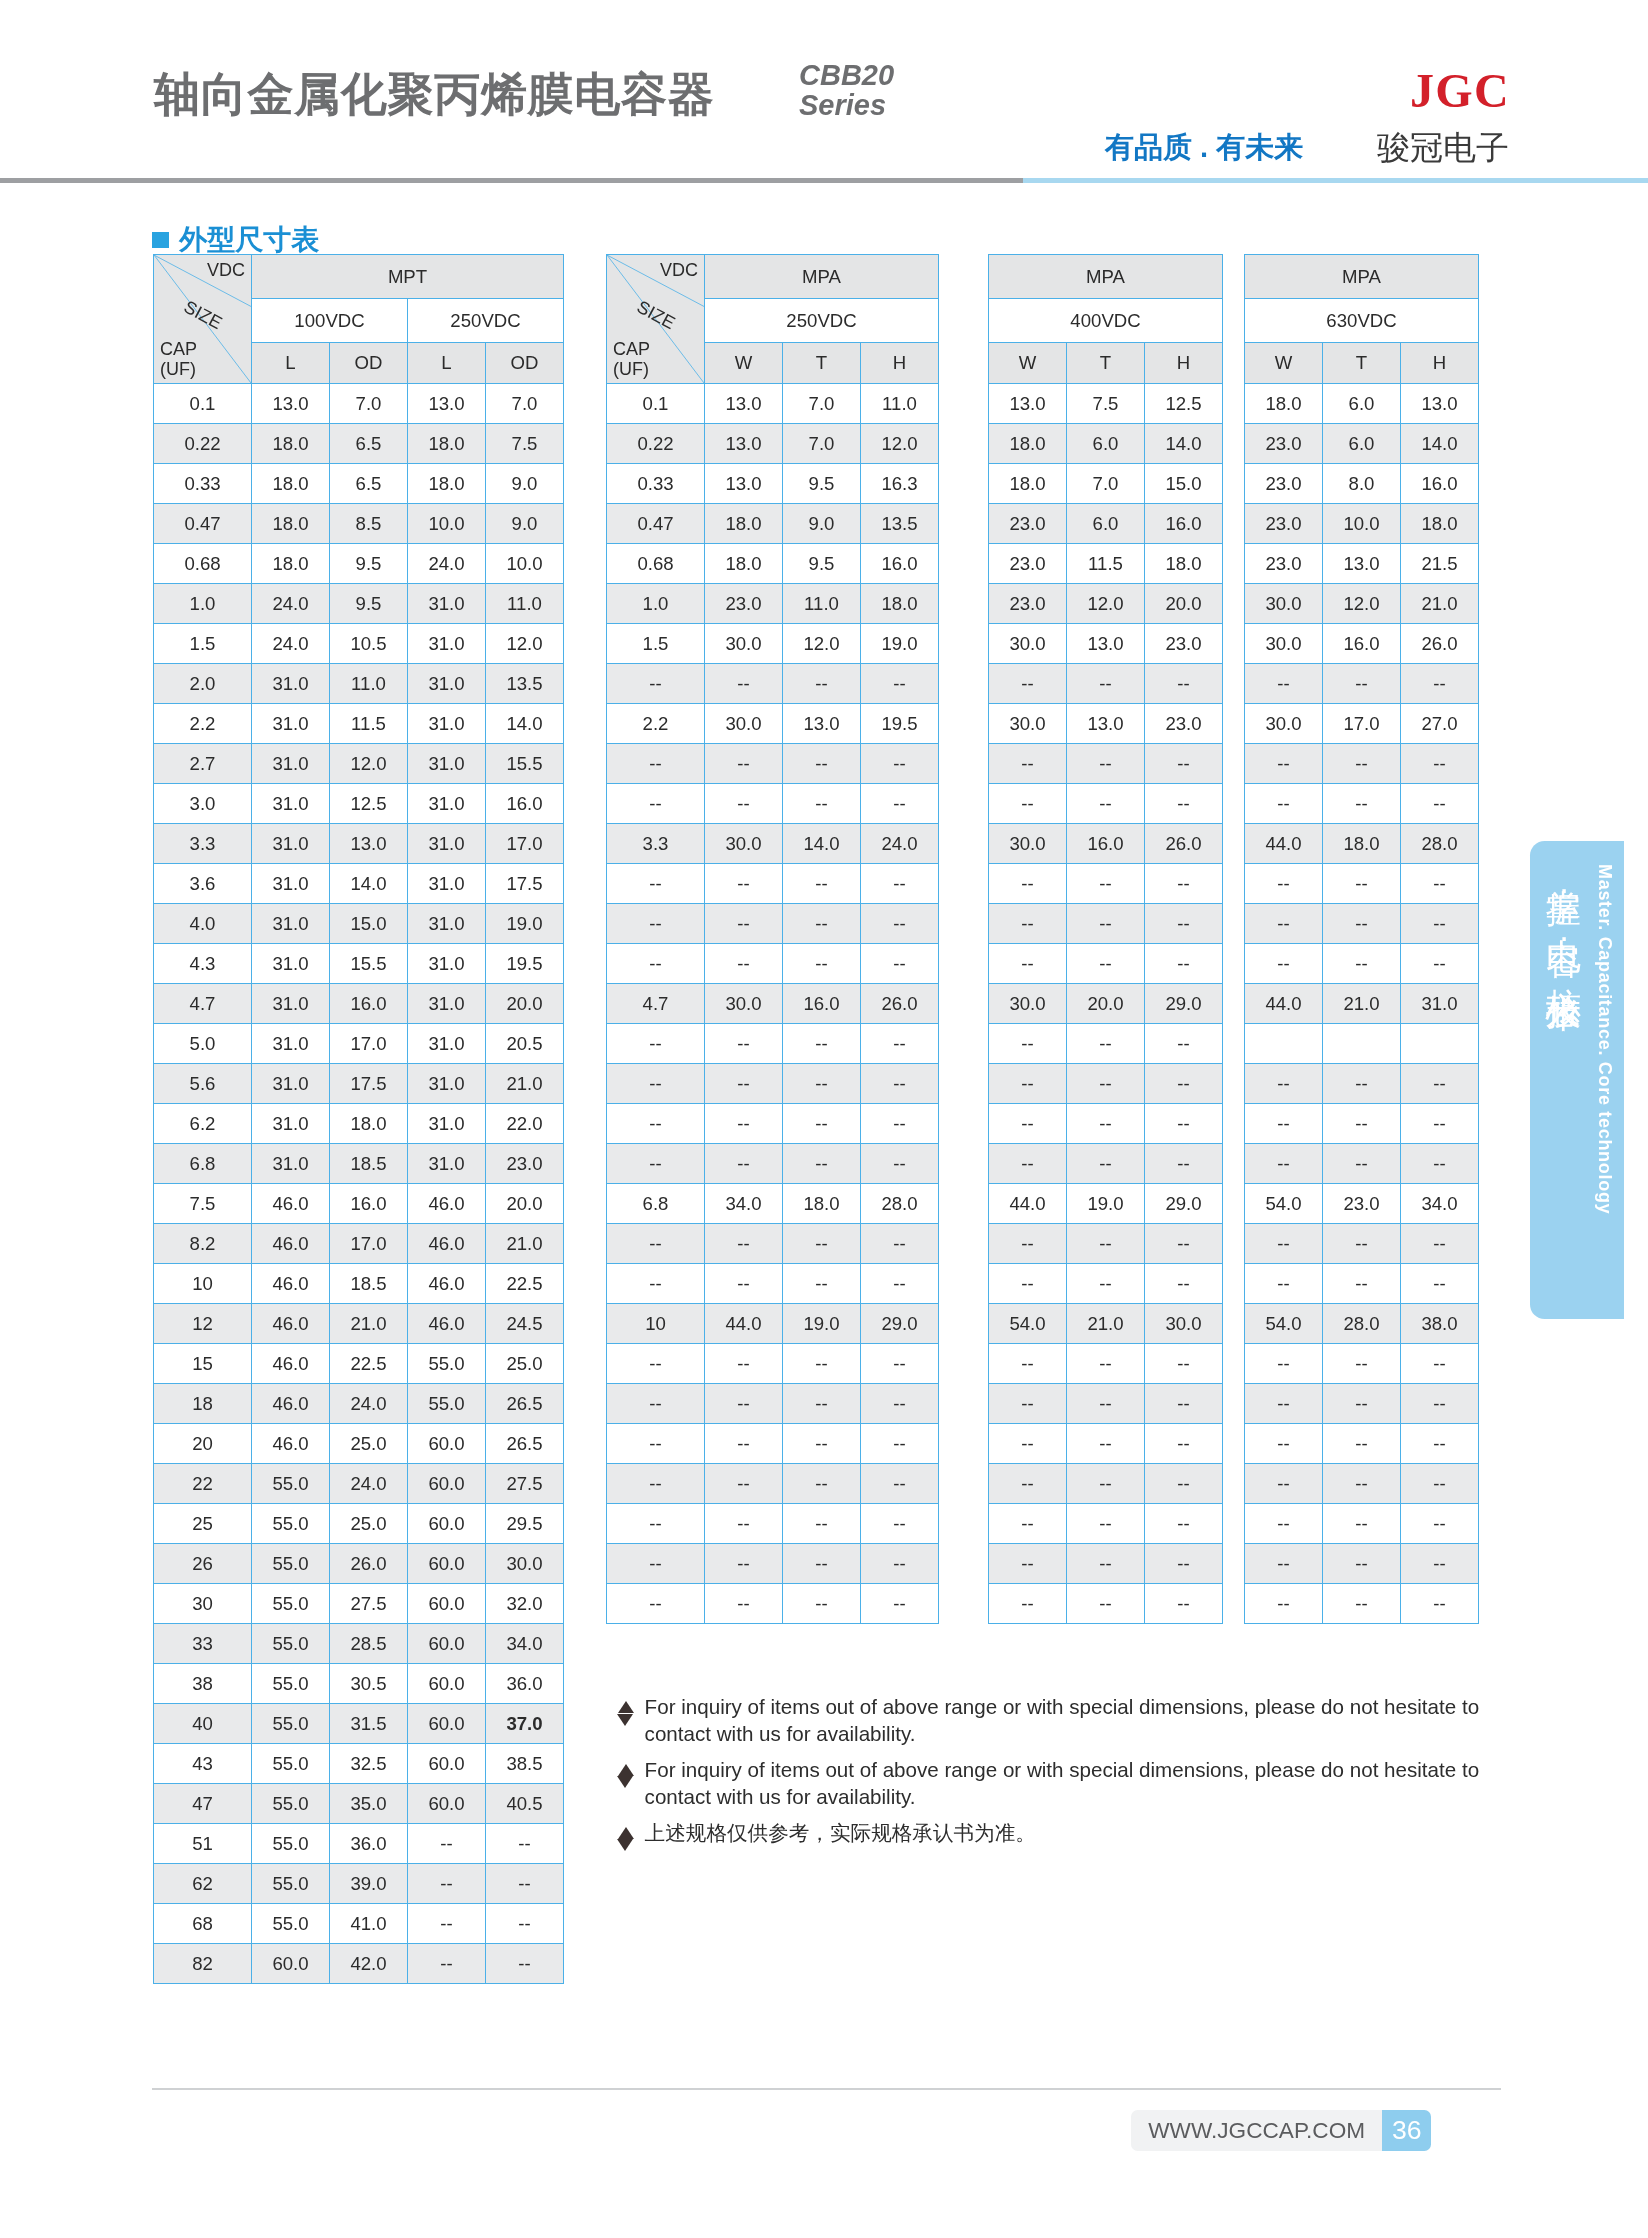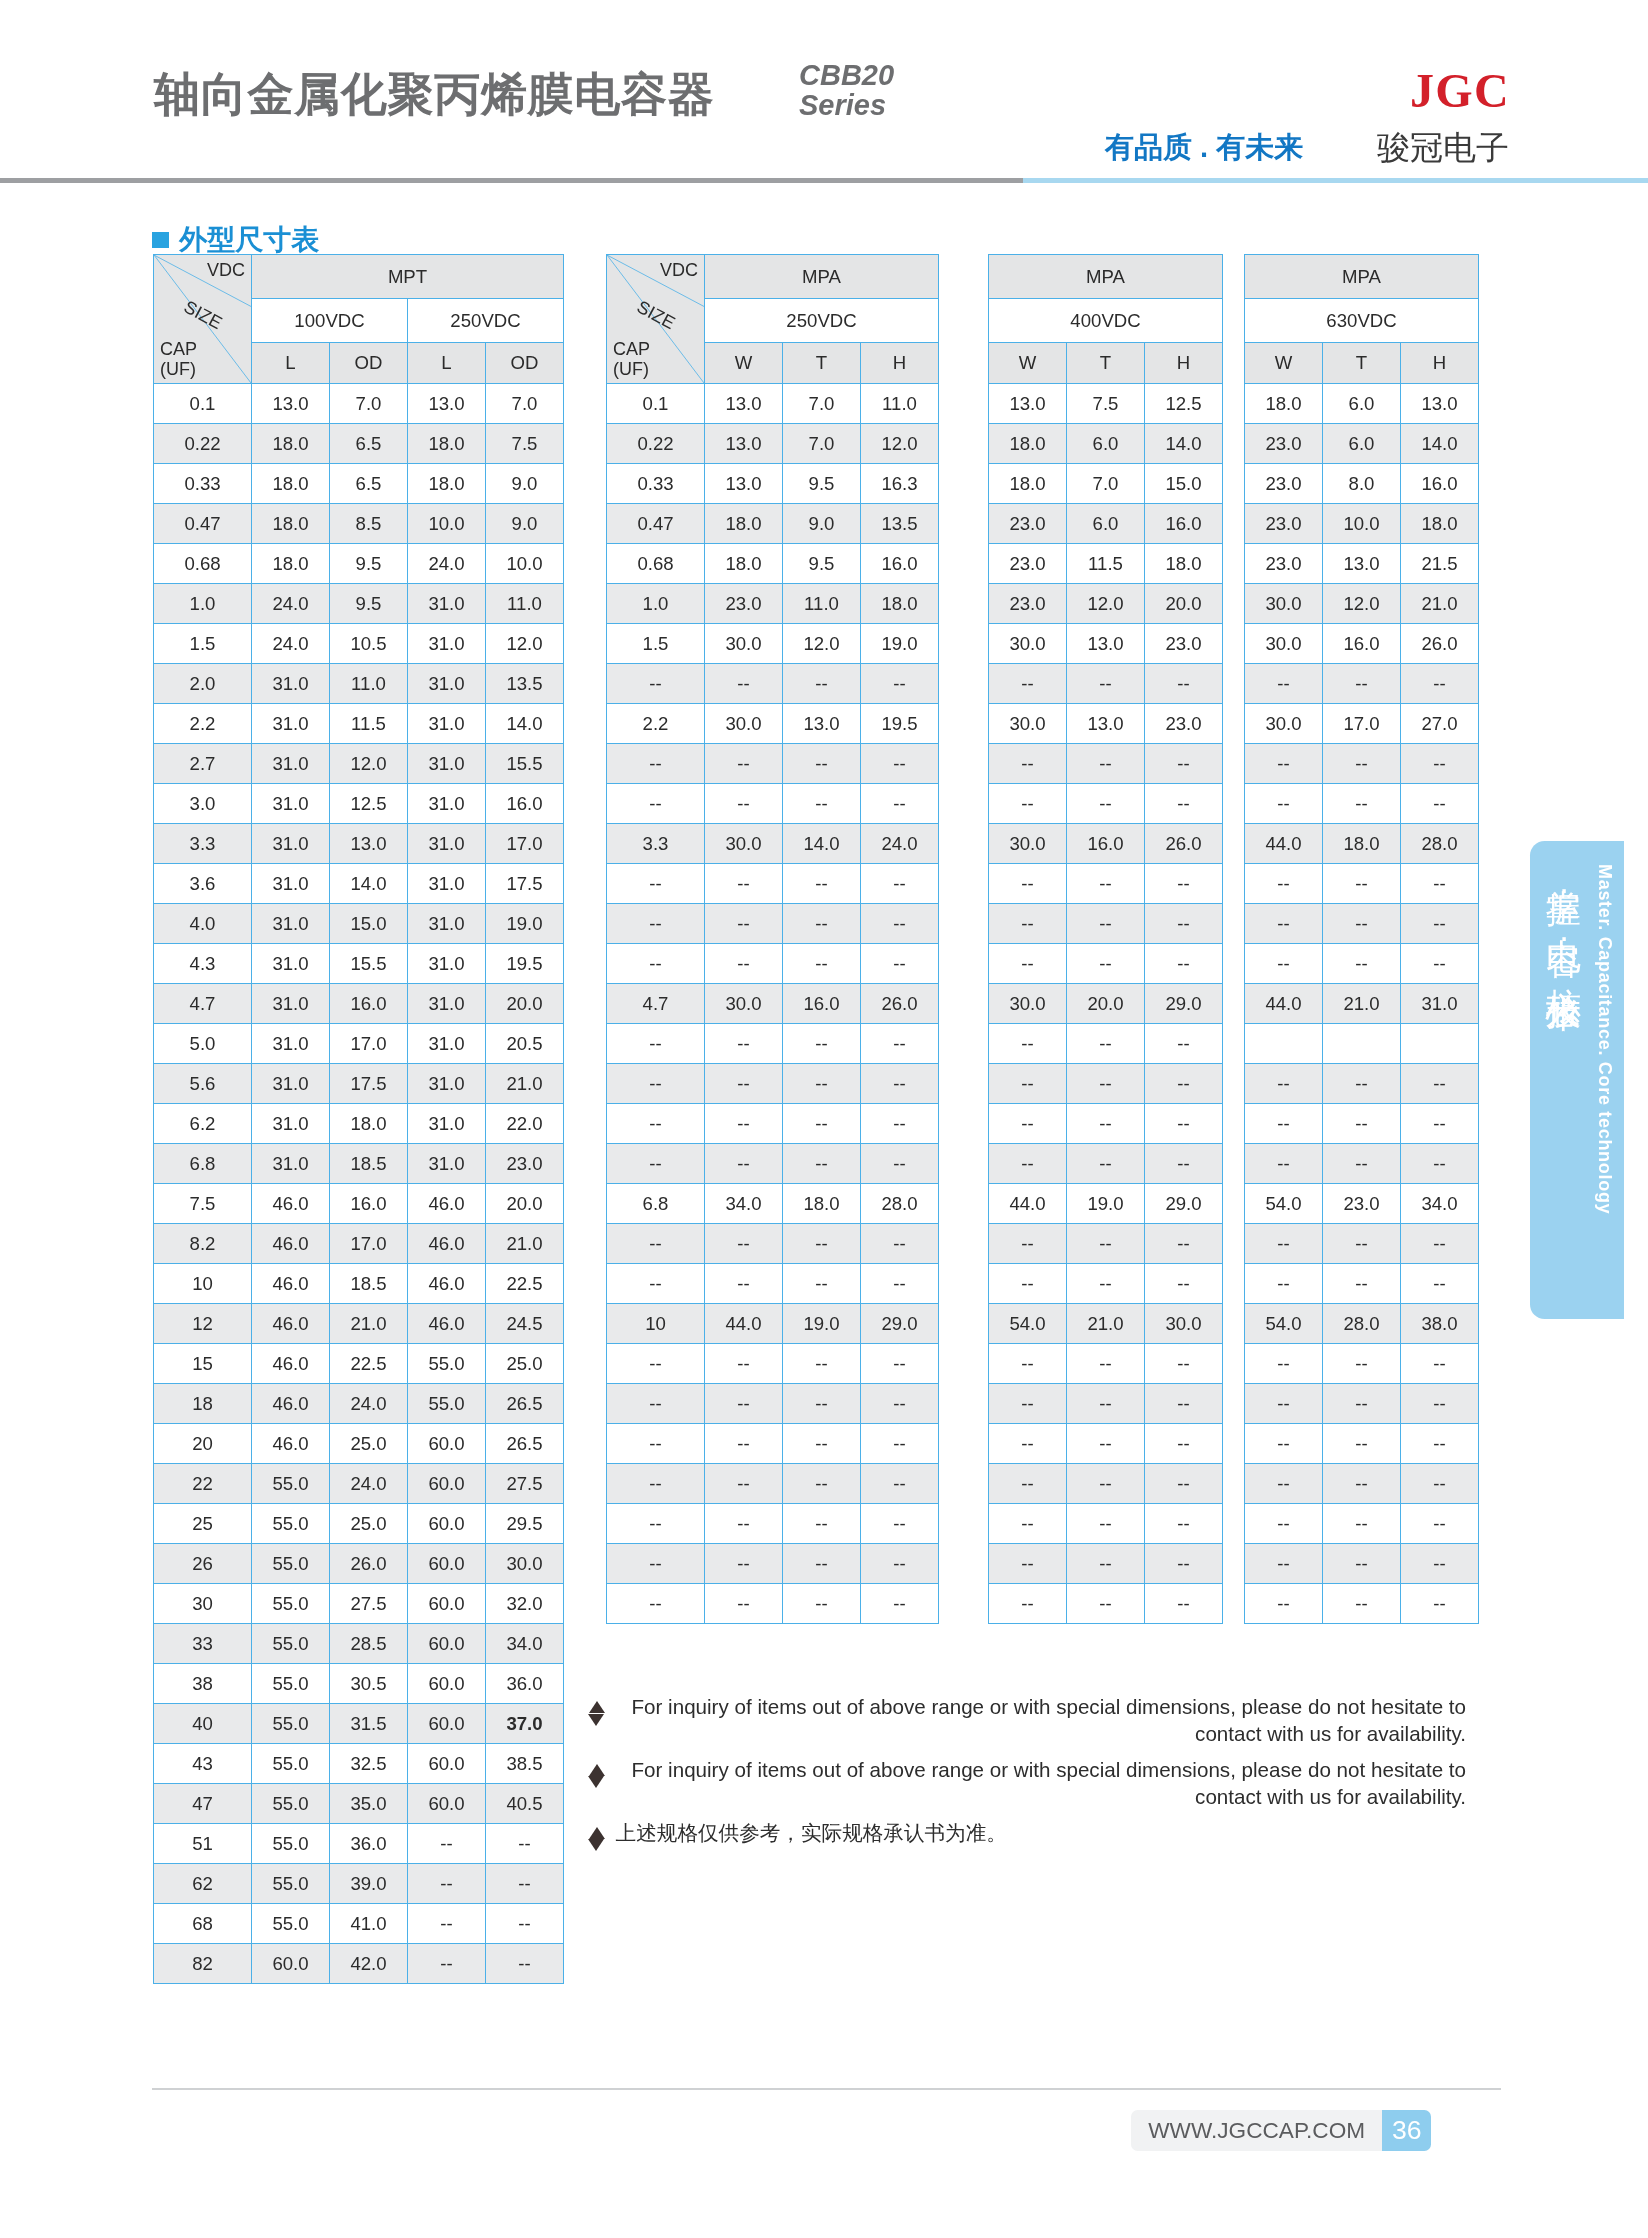--- a/index.html
+++ b/index.html
@@ -90,21 +90,21 @@
   
   .tbl-mpa .c-cap { width: 98px; height: 40px; }
   .tbl-mpa .c-v   { width: 78px; }
   .tbl-mpa .corner { width: 98px; height: 129px; }
   #table-mpa250 { left: 606px; top: 254px; }
   #table-mpa400 { left: 988px; top: 254px; }
   #table-mpa630 { left: 1244px; top: 254px; }
   .tbl-novdc .c-v { width: 78px; }
 
   
-  .notes { position: absolute; left: 589px; top: 1693px; width: 877px; text-align: right; }
+  .notes { position: absolute; left: 618px; top: 1693px; width: 877px; }
   .note { display: flex; align-items: flex-start; margin-bottom: 8px; }
   .note .dia {
     flex: 0 0 auto; width: 0; height: 0; margin: 8px 10.6px 0 0;
     border-left: 8.6px solid transparent; border-right: 8.6px solid transparent;
     border-bottom: 12.6px solid #3c3230; position: relative;
   }
   .note .dia::after {
     content:""; position: absolute; left: -8.6px; top: 12.6px;
     border-left: 8.6px solid transparent; border-right: 8.6px solid transparent;
     border-top: 12.6px solid #3c3230;

